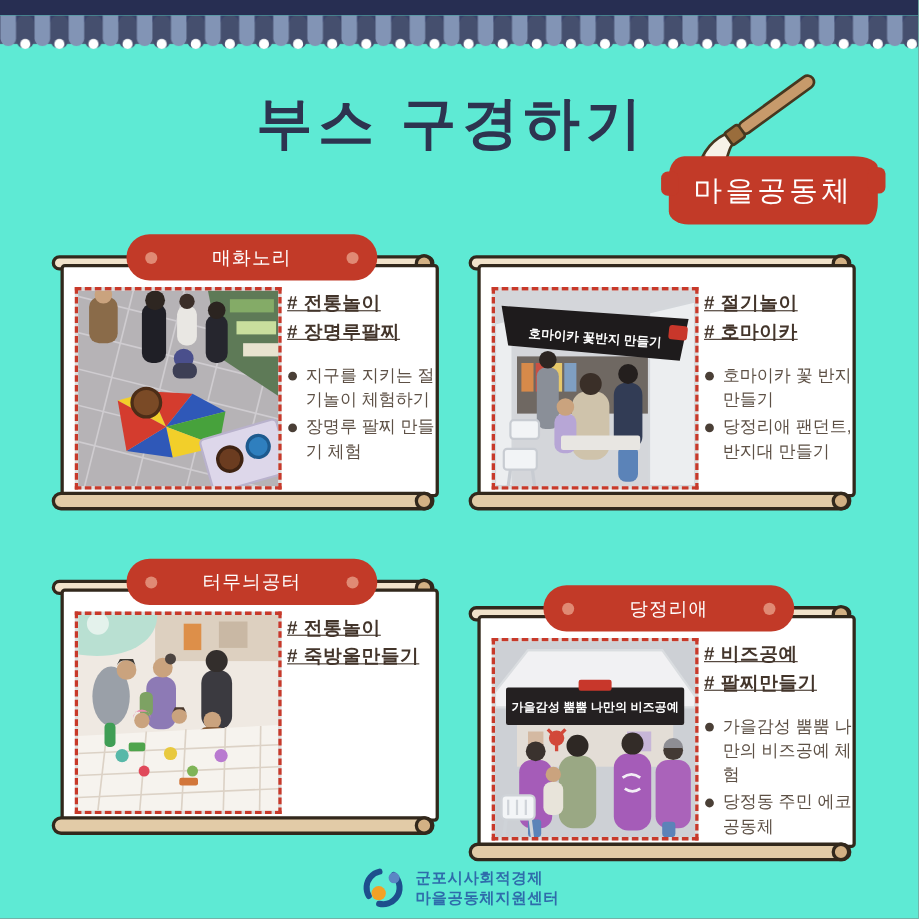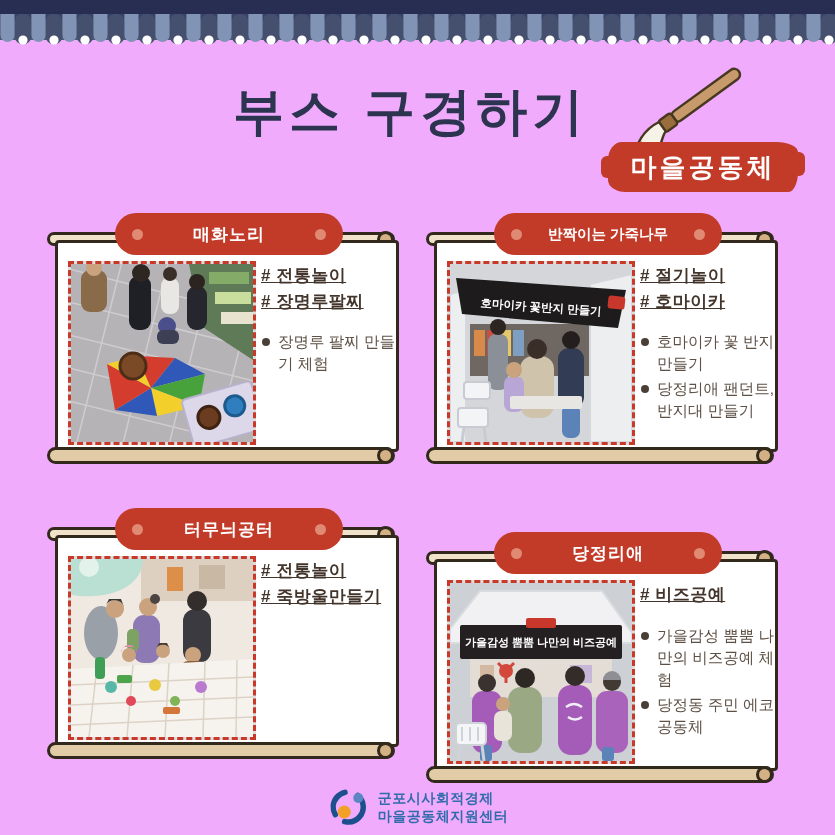--- a/index.html
+++ b/index.html
@@ -1,32 +1,32 @@
 <!DOCTYPE html>
 <html lang="ko"><head>
 <meta charset="utf-8">
 <style>
   html,body{margin:0;padding:0;background:#888;}
   .poster{
     position:relative;width:835px;height:835px;margin:0 auto;
-    background:#f0abfc;overflow:hidden;
+    background:#5eead4;overflow:hidden;
     font-family:"Liberation Sans","DejaVu Sans",sans-serif;
   }
   
   .roof{position:absolute;left:0;top:0;width:835px;height:50px;display:block;}
   
   .title{
     position:absolute;left:233px;top:78px;
     font-size:51px;font-weight:bold;color:#2d3450;letter-spacing:5px;white-space:nowrap;
   }
   .brush{position:absolute;left:598px;top:66px;width:162px;height:112px;}
   .badge{
-    position:absolute;left:608px;top:142px;width:190px;height:50px;
+    position:absolute;left:608px;top:142px;width:190px;height:62px;
     background:#c23a28;color:#fff;display:flex;align-items:center;justify-content:center;
-    font-size:26px;font-weight:bold;letter-spacing:3px;
+    font-size:26px;font-weight:normal;letter-spacing:3px;
     border-radius:14px 22px 10px 18px / 18px 10px 20px 12px;
   }
   .badge::before{content:"";position:absolute;left:-7px;top:14px;width:16px;height:22px;background:#c23a28;border-radius:6px;}
   .badge::after{content:"";position:absolute;right:-7px;top:10px;width:16px;height:24px;background:#c23a28;border-radius:6px;}
   
   .card{position:absolute;width:368px;height:258px;}
   .card.c1{left:45px;top:213px;} .card.c2{left:424px;top:213px;}
   .card.c3{left:45px;top:508px;} .card.c4{left:424px;top:532px;}
   .scroll-bar{
     position:absolute;left:2px;width:348px;height:14px;background:#f1e2ca;
@@ -42,21 +42,21 @@
   .card-body{
     position:absolute;left:10px;top:27px;width:344px;height:212px;background:#fff;
     border:3px solid #32281c;border-radius:4px;box-sizing:border-box;
   }
   .pill{
     position:absolute;left:50%;transform:translateX(-50%);top:0;height:42px;width:228px;
     background:#c23a28;border-radius:23px;display:flex;align-items:center;
     justify-content:space-between;padding:0 17px;box-sizing:border-box;z-index:3;
   }
   .pill .dot{width:11px;height:11px;border-radius:50%;background:#e08a74;flex:0 0 auto;}
-  .pill-label{flex:1;text-align:center;color:#fff;font-weight:bold;font-size:17px;letter-spacing:1px;white-space:nowrap;}
+  .pill-label{flex:1;text-align:center;color:#fff;font-weight:normal;font-size:17px;letter-spacing:1px;white-space:nowrap;}
   .pill-label.small{font-size:14.5px;letter-spacing:0;}
   .photo{
     position:absolute;left:23px;top:48px;width:182px;height:178px;
     border:3px dashed #c8392a;box-sizing:content-box;background:#ddd;overflow:hidden;
   }
   .photo svg{display:block;}
   .photo text{font-family:"Liberation Sans","DejaVu Sans",sans-serif;font-weight:bold;}
   .text-col{position:absolute;left:216px;top:50px;width:138px;}
   .hashtag{font-size:17px;font-weight:bold;color:#43352b;line-height:1.5;letter-spacing:0.5px;text-decoration:underline;}
   ul.bullets{list-style:none;margin:17px 0 0 0;padding:0;}
@@ -153,38 +153,34 @@
           <rect x="116" y="126" width="72" height="50" rx="4" fill="#ddd7ea" stroke="#b9b2cc" stroke-width="2"></rect>
           <circle cx="138" cy="150" r="11" fill="#6b3c20" stroke="#3f2312" stroke-width="3"></circle>
           <circle cx="166" cy="146" r="10" fill="#2f7fbe" stroke="#1d5a8e" stroke-width="3"></circle>
         </g>
       </svg>
     </div>
     <div class="text-col">
       <div class="hashtag"># 전통놀이</div>
       <div class="hashtag"># 장명루팔찌</div>
       <ul class="bullets">
+        <li>지구를 지키는 절기놀이 체험하기</li>
         <li>장명루 팔찌 만들기 체험</li>
       </ul>
     </div>
     <div class="scroll-bar bottom">
         <span class="knob"></span>
       </div>
   </div>
 
   <div class="card c2">
     <div class="scroll-bar top">
         <span class="knob"></span>
       </div>
     <div class="card-body"></div>
-    <div class="pill">
-      <span class="dot"></span>
-      <span class="pill-label small">반짝이는 가죽나무</span>
-      <span class="dot"></span>
-    </div>
     <div class="photo">
       <svg viewBox="0 0 182 178" width="182" height="178" xmlns="http://www.w3.org/2000/svg">
         <rect x="0" y="0" width="182" height="178" fill="#d4d6da"></rect>
         <rect x="20" y="60" width="120" height="52" fill="#6f6862"></rect>
         <rect x="24" y="66" width="11" height="26" fill="#d78a4a"></rect>
         <rect x="37" y="66" width="11" height="26" fill="#c94f43"></rect>
         <rect x="50" y="66" width="11" height="26" fill="#e6c86a"></rect>
         <rect x="63" y="66" width="11" height="26" fill="#7f9fc2"></rect>
         <polygon points="140,20 182,10 182,178 140,178" fill="#eceef0" stroke="#d4d7db" stroke-width="2"></polygon>
         <polygon points="0,30 16,26 16,178 0,178" fill="#eceef0" stroke="#d4d7db" stroke-width="2"></polygon>
@@ -325,20 +321,21 @@
         <rect x="6" y="140" width="30" height="22" rx="4" fill="#f3f5f7" stroke="#cfd3d8" stroke-width="2"></rect>
         <line x1="12" y1="144" x2="12" y2="158" stroke="#cfd3d8" stroke-width="2"></line>
         <line x1="20" y1="144" x2="20" y2="158" stroke="#cfd3d8" stroke-width="2"></line>
         <line x1="28" y1="144" x2="28" y2="158" stroke="#cfd3d8" stroke-width="2"></line>
         <line x1="10" y1="162" x2="8" y2="178" stroke="#cfd3d8" stroke-width="3"></line>
         <line x1="32" y1="162" x2="34" y2="178" stroke="#cfd3d8" stroke-width="3"></line>
       </svg>
     </div>
     <div class="text-col">
       <div class="hashtag"># 비즈공예</div>
+      <div class="hashtag"># 팔찌만들기</div>
       <ul class="bullets">
         <li>가을감성 뿜뿜 나만의 비즈공예 체험</li>
         <li>당정동 주민 에코 공동체</li>
       </ul>
     </div>
     <div class="scroll-bar bottom">
         <span class="knob"></span>
       </div>
   </div>
 

